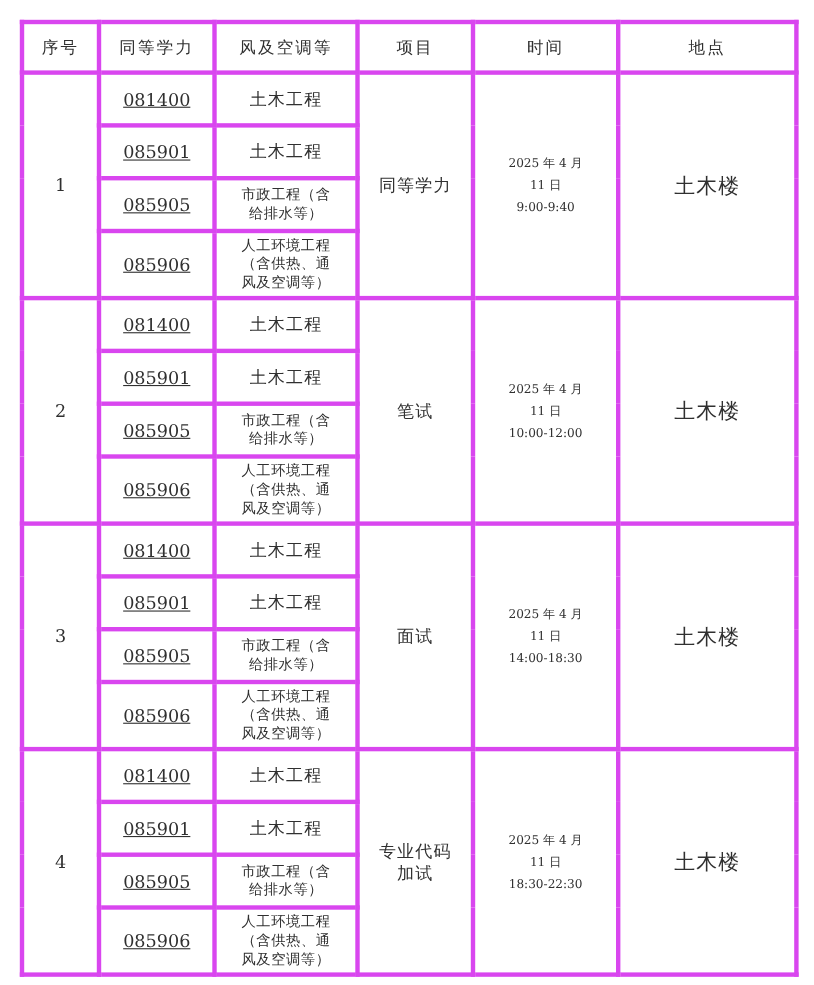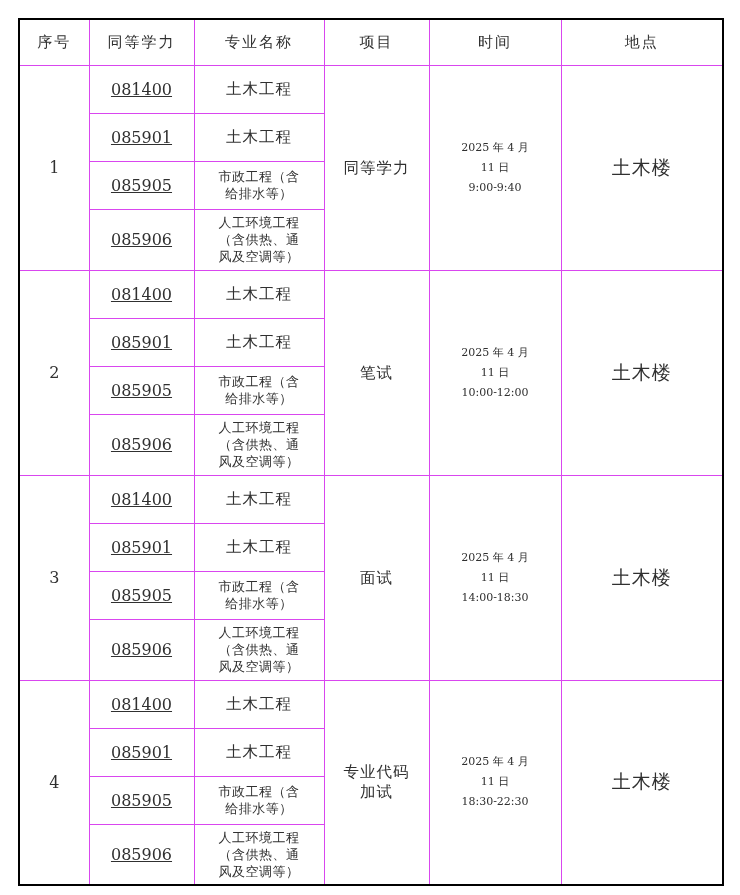--- a/index.html
+++ b/index.html
@@ -20,21 +20,21 @@
   .sched-table {
     position: absolute;
     left: 18px;
     top: 18px;
     width: 704px;
     border-collapse: collapse;
     table-layout: fixed;
     border: 2px solid #000000;
   }
   .sched-table td, .sched-table th {
-    border: 1px solid #d946ef;
+    border: 4px solid #d946ef;
     text-align: center;
     vertical-align: middle;
     color: #303030;
     padding: 1px 3px;
     font-weight: normal;
     white-space: pre-line;
     overflow: hidden;
   }
   .hdr-row      { height: 46px; }
   .hdr-row th   { font-size: 15px; letter-spacing: 2px; }
@@ -58,21 +58,21 @@
       <col style="width:105px">
       <col style="width:130px">
       <col style="width:105px">
       <col style="width:132px">
       <col style="width:162px">
     </colgroup>
     <tbody>
       <tr class="hdr-row">
         <th>序号</th>
         <th>同等学力</th>
-        <th>专业名称</th>
+        <th>风及空调等</th>
         <th>项目</th>
         <th>时间</th>
         <th>地点</th>
       </tr>
 
       <tr class="r">
         <td class="cell-seq" rowspan="4">1</td>
         <td class="cell-code">081400</td>
         <td class="cell-name">土木工程</td>
         <td class="cell-item" rowspan="4">同等学力</td>

